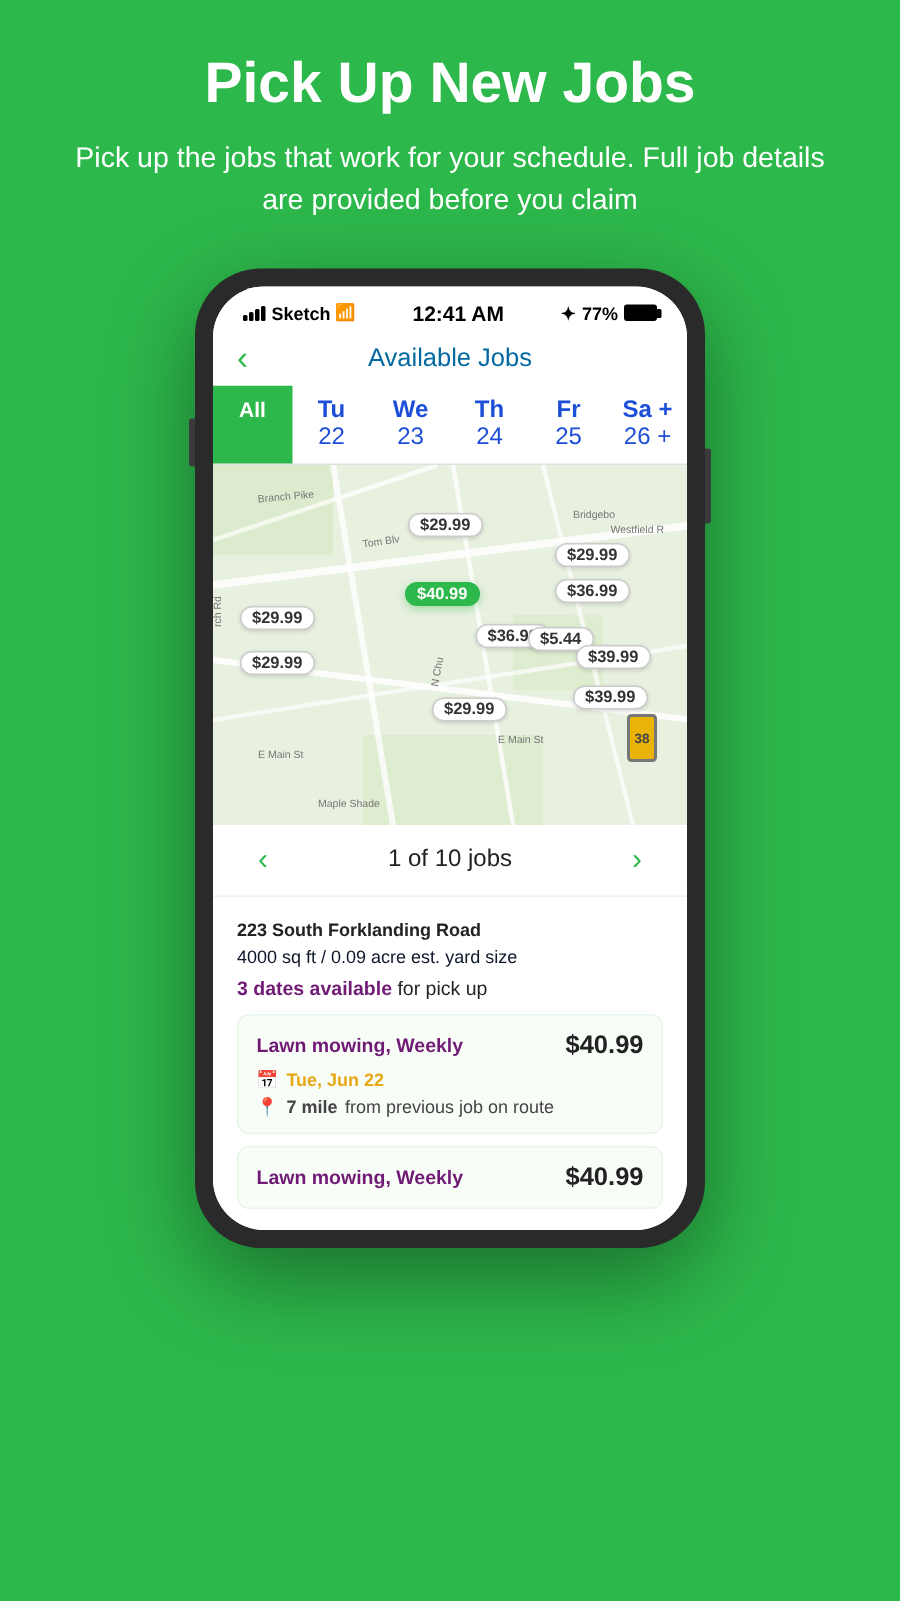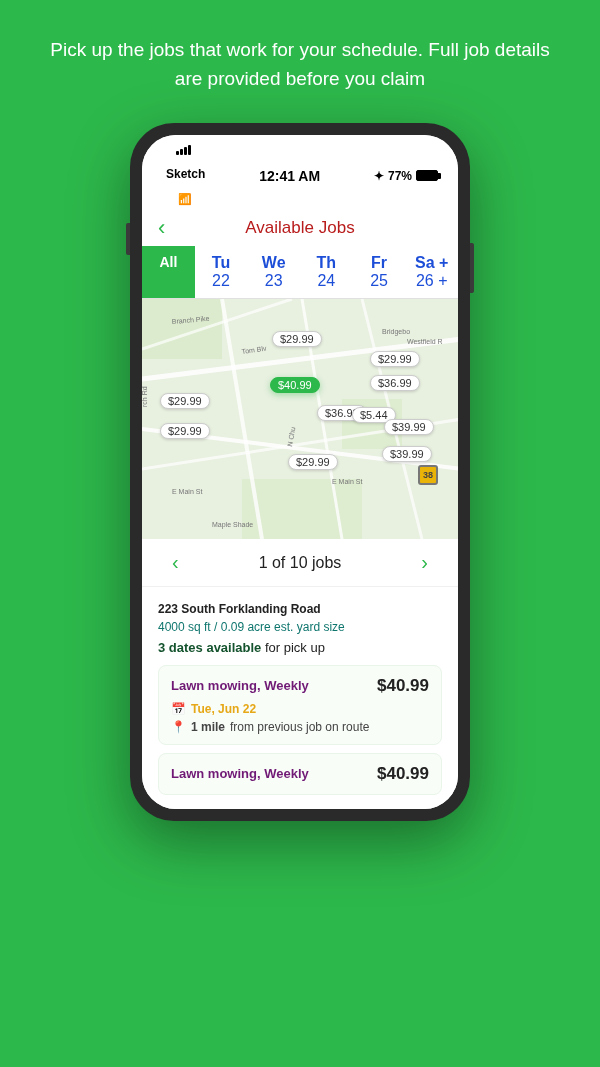--- a/index.html
+++ b/index.html
@@ -87,22 +87,21 @@
       align-items: center;
       padding: 10px 20px 6px;
       background: white;
       font-size: 12px;
       font-weight: 600;
     }
 
     .status-left {
       display: flex;
       align-items: center;
-      gap: 12px;
-      flex-direction: column;
+      gap: 0;
     }
 
     .signal-bars {
       display: flex;
       align-items: flex-end;
       gap: 1px;
     }
 
     .signal-bar {
       background: #000;
@@ -147,21 +146,21 @@
       position: absolute;
       left: 16px;
       color: #2DB84B;
       font-size: 22px;
       font-weight: 300;
     }
 
     .nav-title {
       font-size: 17px;
       font-weight: 400;
-      color: #b91c1c;
+      color: #0369a1;
     }
 
     
     .day-tabs {
       display: flex;
       border-bottom: 1px solid #e0e0e0;
       background: white;
     }
 
     .day-tab {
@@ -198,21 +197,21 @@
     }
 
     
     .price-pin {
       position: absolute;
       background: white;
       border: 1.5px solid #ccc;
       border-radius: 20px;
       padding: 1px 7px;
       font-size: 11px;
-      font-weight: 400;
+      font-weight: 700;
       color: #333;
       white-space: nowrap;
       box-shadow: 0 1px 3px rgba(0,0,0,0.15);
     }
 
     .price-pin.active {
       background: #2DB84B;
       border-color: #2DB84B;
       color: white;
       box-shadow: 0 2px 6px rgba(45,184,75,0.4);
@@ -249,32 +248,32 @@
     .job-address {
       font-size: 12px;
       font-weight: 700;
       color: #222;
       line-height: 1.4;
       margin-bottom: 2px;
     }
 
     .job-details {
       font-size: 12px;
-      color: #0f766e;
+      color: #0f172a;
       margin-bottom: 6px;
     }
 
     .job-dates {
       font-size: 13px;
       color: #222;
       margin-bottom: 10px;
     }
 
     .job-dates .highlight {
-      color: #14532d;
+      color: #701a75;
       font-weight: 600;
     }
 
     
     .service-row {
       background: #f8fdf8;
       border: 1px solid #e8f5e8;
       border-radius: 8px;
       padding: 10px 12px;
       margin-bottom: 8px;
@@ -332,20 +331,21 @@
     .service-top-2 {
       display: flex;
       justify-content: space-between;
       align-items: center;
     }
   </style>
 </head>
 <body>
 
 <div class="header-section">
+  <h1 class="header-title">Pick Up New Jobs</h1>
   <p class="header-subtitle">Pick up the jobs that work for your schedule. Full job details are provided before you claim</p>
 </div>
 
 <div class="phone-wrapper">
   <div class="phone-frame">
     <div class="phone-screen">
 
       <div class="status-bar">
         <div class="status-left">
           <div class="signal-bars">
@@ -433,21 +433,21 @@
         <div class="price-pin" style="top:52px;left:228px;">$29.99</div>
         <div class="price-pin" style="top:76px;left:228px;">$36.99</div>
         <div class="price-pin" style="top:106px;left:175px;">$36.99</div>
         <div class="price-pin" style="top:108px;left:210px;">$5.44</div>
         <div class="price-pin" style="top:94px;left:18px;">$29.99</div>
         <div class="price-pin" style="top:124px;left:18px;">$29.99</div>
         <div class="price-pin" style="top:120px;left:242px;">$39.99</div>
         <div class="price-pin" style="top:155px;left:146px;">$29.99</div>
         <div class="price-pin" style="top:147px;left:240px;">$39.99</div>
 
-        <div style="position:absolute;top:166px;right:20px;width:20px;height:20px;border:2px solid #777;border-radius:3px;background:#eab308;display:flex;align-items:center;justify-content:center;font-size:9px;font-weight:700;color:#444;">38</div>
+        <div style="position:absolute;top:166px;right:20px;width:20px;height:32px;border:2px solid #777;border-radius:3px;background:#eab308;display:flex;align-items:center;justify-content:center;font-size:9px;font-weight:700;color:#444;">38</div>
       </div>
 
       <div class="job-nav">
         <span class="job-nav-arrow">‹</span>
         <span class="job-nav-text">1 of 10 jobs</span>
         <span class="job-nav-arrow">›</span>
       </div>
 
       <div class="job-card">
         <div class="job-address">223 South Forklanding Road</div>
@@ -460,21 +460,21 @@
           <div class="service-top">
             <span class="service-name">Lawn mowing, Weekly</span>
             <span class="service-price">$40.99</span>
           </div>
           <div class="service-date">
             <span>📅</span>
             <span>Tue, Jun 22</span>
           </div>
           <div class="service-route">
             <span>📍</span>
-            <span class="bold">1 mile</span>
+            <span class="bold">7 mile</span>
               <span> from previous job on route</span>
           </div>
         </div>
 
         <div class="service-row-2">
           <div class="service-top-2">
             <span class="service-name">Lawn mowing, Weekly</span>
             <span class="service-price">$40.99</span>
           </div>
         </div>

